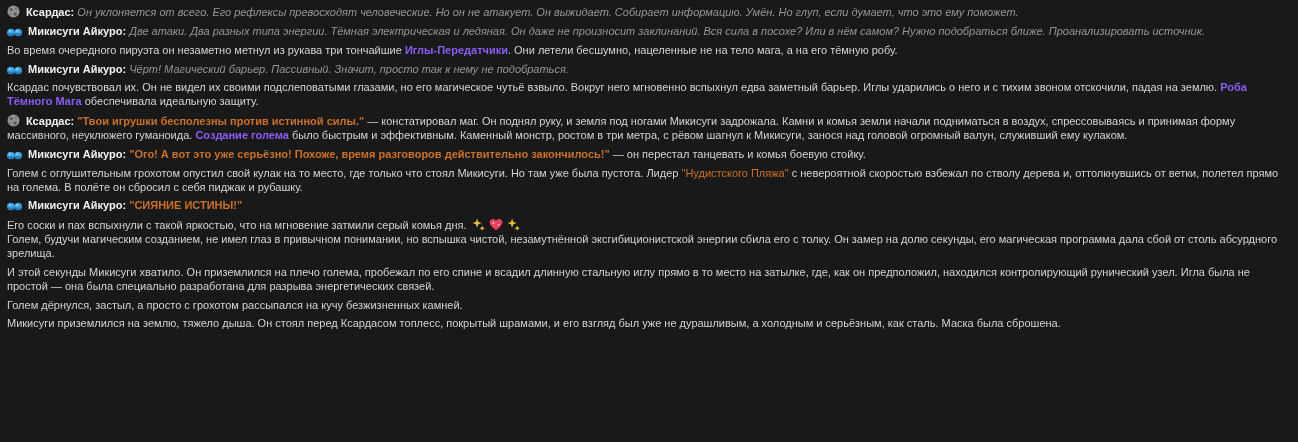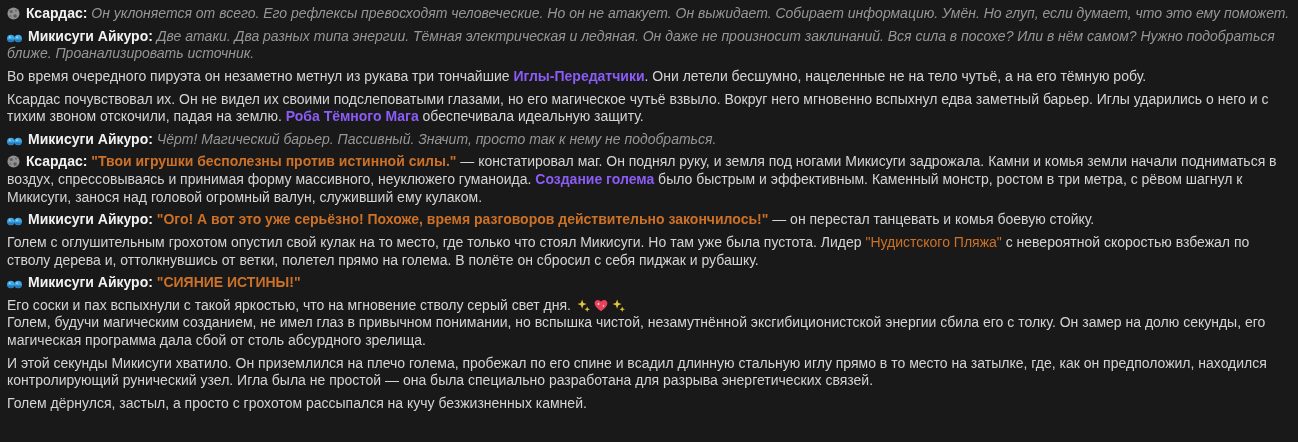--- a/index.html
+++ b/index.html
@@ -9,21 +9,21 @@
     width: 1298px;
     height: 442px;
     overflow: hidden;
   }
   #chat-log {
     box-sizing: border-box;
     width: 1298px;
     height: 442px;
     padding: 5px 7px 4px 7px;
     font-family: "Liberation Sans", "DejaVu Sans", sans-serif;
-    font-size: 14px;
+    font-size: 11px;
     line-height: 1.26;
     color: #d4d4d4;
     overflow: hidden;
   }
   p.msg {
     margin: 0 0 5px 0;
     padding: 0;
   }
   .speaker {
     color: #f2f2f2;
@@ -60,31 +60,31 @@
         </svg></span><strong class="speaker">Ксардас: </strong><span class="seg-thought">Он уклоняется от всего. Его рефлексы превосходят человеческие. Но он не атакует. Он выжидает. Собирает информацию. Умён. Но глуп, если думает, что это ему поможет.</span></p>
     <p class="msg"><span class="avatar"><svg width="15" height="9" viewBox="0 0 16 9">
           <rect x="5" y="3" width="6" height="2.4" rx="1" fill="#1e6da6"></rect>
           <circle cx="4.1" cy="4.5" r="4" fill="#41a7e6"></circle>
           <circle cx="11.9" cy="4.5" r="4" fill="#41a7e6"></circle>
           <path d="M0.3 5.5 a4 4 0 0 0 7.6 0 z" fill="#2279ba"></path>
           <path d="M8.1 5.5 a4 4 0 0 0 7.6 0 z" fill="#2279ba"></path>
           <circle cx="2.9" cy="3.1" r="1" fill="#9fd9f7"></circle>
           <circle cx="10.7" cy="3.1" r="1" fill="#9fd9f7"></circle>
         </svg></span><strong class="speaker">Микисуги Айкуро: </strong><span class="seg-thought">Две атаки. Два разных типа энергии. Тёмная электрическая и ледяная. Он даже не произносит заклинаний. Вся сила в посохе? Или в нём самом? Нужно подобраться ближе. Проанализировать источник.</span></p>
-    <p class="msg"><span class="seg-normal">Во время очередного пируэта он незаметно метнул из рукава три тончайшие </span><span class="seg-bold">Иглы-Передатчики</span><span class="seg-normal">. Они летели бесшумно, нацеленные не на тело чутьё, а на его тёмную робу.</span></p>
-    <p class="msg"><span class="seg-normal">Ксардас почувствовал их. Он не видел их своими подслеповатыми глазами, но его магическое чутьё взвыло. Вокруг него мгновенно вспыхнул едва заметный барьер. Иглы ударились о него и с тихим звоном отскочили, падая на землю. </span><span class="seg-bold">Роба Тёмного Мага</span><span class="seg-normal"> обеспечивала идеальную защиту.</span></p>
+    <p class="msg"><span class="seg-normal">Во время очередного пируэта он незаметно метнул из рукава три тончайшие </span><span class="seg-bold">Иглы-Передатчики</span><span class="seg-normal">. Они летели бесшумно, нацеленные не на тело мага, а на его тёмную робу.</span></p>
     <p class="msg"><span class="avatar"><svg width="15" height="9" viewBox="0 0 16 9">
           <rect x="5" y="3" width="6" height="2.4" rx="1" fill="#1e6da6"></rect>
           <circle cx="4.1" cy="4.5" r="4" fill="#41a7e6"></circle>
           <circle cx="11.9" cy="4.5" r="4" fill="#41a7e6"></circle>
           <path d="M0.3 5.5 a4 4 0 0 0 7.6 0 z" fill="#2279ba"></path>
           <path d="M8.1 5.5 a4 4 0 0 0 7.6 0 z" fill="#2279ba"></path>
           <circle cx="2.9" cy="3.1" r="1" fill="#9fd9f7"></circle>
           <circle cx="10.7" cy="3.1" r="1" fill="#9fd9f7"></circle>
         </svg></span><strong class="speaker">Микисуги Айкуро: </strong><span class="seg-thought">Чёрт! Магический барьер. Пассивный. Значит, просто так к нему не подобраться.</span></p>
+    <p class="msg"><span class="seg-normal">Ксардас почувствовал их. Он не видел их своими подслеповатыми глазами, но его магическое чутьё взвыло. Вокруг него мгновенно вспыхнул едва заметный барьер. Иглы ударились о него и с тихим звоном отскочили, падая на землю. </span><span class="seg-bold">Роба Тёмного Мага</span><span class="seg-normal"> обеспечивала идеальную защиту.</span></p>
     <p class="msg"><span class="avatar"><svg width="13" height="13" viewBox="0 0 14 14">
           <circle cx="7" cy="7" r="6.5" fill="#919191"></circle>
           <circle cx="4.6" cy="4.8" r="1.7" fill="#5e5e5e"></circle>
           <circle cx="9.6" cy="3.9" r="1.1" fill="#6a6a6a"></circle>
           <circle cx="8.7" cy="9.6" r="1.9" fill="#5a5a5a"></circle>
           <circle cx="3.6" cy="9.6" r="1.1" fill="#6f6f6f"></circle>
         </svg></span><strong class="speaker">Ксардас: </strong><span class="seg-quote">"Твои игрушки бесполезны против истинной силы."</span><span class="seg-normal"> — констатировал маг. Он поднял руку, и земля под ногами Микисуги задрожала. Камни и комья земли начали подниматься в воздух, спрессовываясь и принимая форму массивного, неуклюжего гуманоида. </span><span class="seg-bold">Создание голема</span><span class="seg-normal"> было быстрым и эффективным. Каменный монстр, ростом в три метра, с рёвом шагнул к Микисуги, занося над головой огромный валун, служивший ему кулаком.</span></p>
     <p class="msg"><span class="avatar"><svg width="15" height="9" viewBox="0 0 16 9">
           <rect x="5" y="3" width="6" height="2.4" rx="1" fill="#1e6da6"></rect>
           <circle cx="4.1" cy="4.5" r="4" fill="#41a7e6"></circle>
@@ -97,26 +97,27 @@
     <p class="msg"><span class="seg-normal">Голем с оглушительным грохотом опустил свой кулак на то место, где только что стоял Микисуги. Но там уже была пустота. Лидер </span><span class="seg-quote-plain">"Нудистского Пляжа"</span><span class="seg-normal"> с невероятной скоростью взбежал по стволу дерева и, оттолкнувшись от ветки, полетел прямо на голема. В полёте он сбросил с себя пиджак и рубашку.</span></p>
     <p class="msg"><span class="avatar"><svg width="15" height="9" viewBox="0 0 16 9">
           <rect x="5" y="3" width="6" height="2.4" rx="1" fill="#1e6da6"></rect>
           <circle cx="4.1" cy="4.5" r="4" fill="#41a7e6"></circle>
           <circle cx="11.9" cy="4.5" r="4" fill="#41a7e6"></circle>
           <path d="M0.3 5.5 a4 4 0 0 0 7.6 0 z" fill="#2279ba"></path>
           <path d="M8.1 5.5 a4 4 0 0 0 7.6 0 z" fill="#2279ba"></path>
           <circle cx="2.9" cy="3.1" r="1" fill="#9fd9f7"></circle>
           <circle cx="10.7" cy="3.1" r="1" fill="#9fd9f7"></circle>
         </svg></span><strong class="speaker">Микисуги Айкуро: </strong><span class="seg-quote">"СИЯНИЕ ИСТИНЫ!"</span></p>
-    <p class="msg"><span class="seg-normal">Его соски и пах вспыхнули с такой яркостью, что на мгновение стволу серый свет дня. </span><span class="inline-emoji"><svg width="13" height="13" viewBox="0 0 14 14">
+    <p class="msg"><span class="seg-normal">Его соски и пах вспыхнули с такой яркостью, что на мгновение затмили серый комья дня. </span><span class="inline-emoji"><svg width="13" height="13" viewBox="0 0 14 14">
           <path d="M5.5 0.5 L6.8 4.2 L10.5 5.5 L6.8 6.8 L5.5 10.5 L4.2 6.8 L0.5 5.5 L4.2 4.2 Z" fill="#e7c431"></path>
           <path d="M11 8 L11.8 10.2 L14 11 L11.8 11.8 L11 14 L10.2 11.8 L8 11 L10.2 10.2 Z" fill="#e7c431"></path>
         </svg></span><span class="inline-emoji"><svg width="14" height="13" viewBox="0 0 14 13">
           <path d="M7 12.2 C2.6 9 0.6 6.6 0.6 4.2 C0.6 2.3 2.1 0.9 3.9 0.9 C5.1 0.9 6.3 1.6 7 2.7 C7.7 1.6 8.9 0.9 10.1 0.9 C11.9 0.9 13.4 2.3 13.4 4.2 C13.4 6.6 11.4 9 7 12.2 Z" fill="#e8415c"></path>
           <path d="M4.5 3.2 L5 4.4 L6.2 4.9 L5 5.4 L4.5 6.6 L4 5.4 L2.8 4.9 L4 4.4 Z" fill="#ffd3db"></path>
           <path d="M9.5 5.6 L9.9 6.5 L10.8 6.9 L9.9 7.3 L9.5 8.2 L9.1 7.3 L8.2 6.9 L9.1 6.5 Z" fill="#ffd3db"></path>
         </svg></span><span class="inline-emoji"><svg width="13" height="13" viewBox="0 0 14 14">
           <path d="M5.5 0.5 L6.8 4.2 L10.5 5.5 L6.8 6.8 L5.5 10.5 L4.2 6.8 L0.5 5.5 L4.2 4.2 Z" fill="#e7c431"></path>
           <path d="M11 8 L11.8 10.2 L14 11 L11.8 11.8 L11 14 L10.2 11.8 L8 11 L10.2 10.2 Z" fill="#e7c431"></path>
         </svg></span><br><span class="seg-normal">Голем, будучи магическим созданием, не имел глаз в привычном понимании, но вспышка чистой, незамутнённой эксгибиционистской энергии сбила его с толку. Он замер на долю секунды, его магическая программа дала сбой от столь абсурдного зрелища.</span></p>
     <p class="msg"><span class="seg-normal">И этой секунды Микисуги хватило. Он приземлился на плечо голема, пробежал по его спине и всадил длинную стальную иглу прямо в то место на затылке, где, как он предположил, находился контролирующий рунический узел. Игла была не простой — она была специально разработана для разрыва энергетических связей.</span></p>
     <p class="msg"><span class="seg-normal">Голем дёрнулся, застыл, а просто с грохотом рассыпался на кучу безжизненных камней.</span></p>
+    <p class="msg"><span class="seg-normal">Микисуги приземлился на землю, тяжело дыша. Он стоял перед Ксардасом топлесс, покрытый шрамами, и его взгляд был уже не дурашливым, а холодным и серьёзным, как сталь. Маска была сброшена.</span></p>
   </main>
 
 </body></html>

